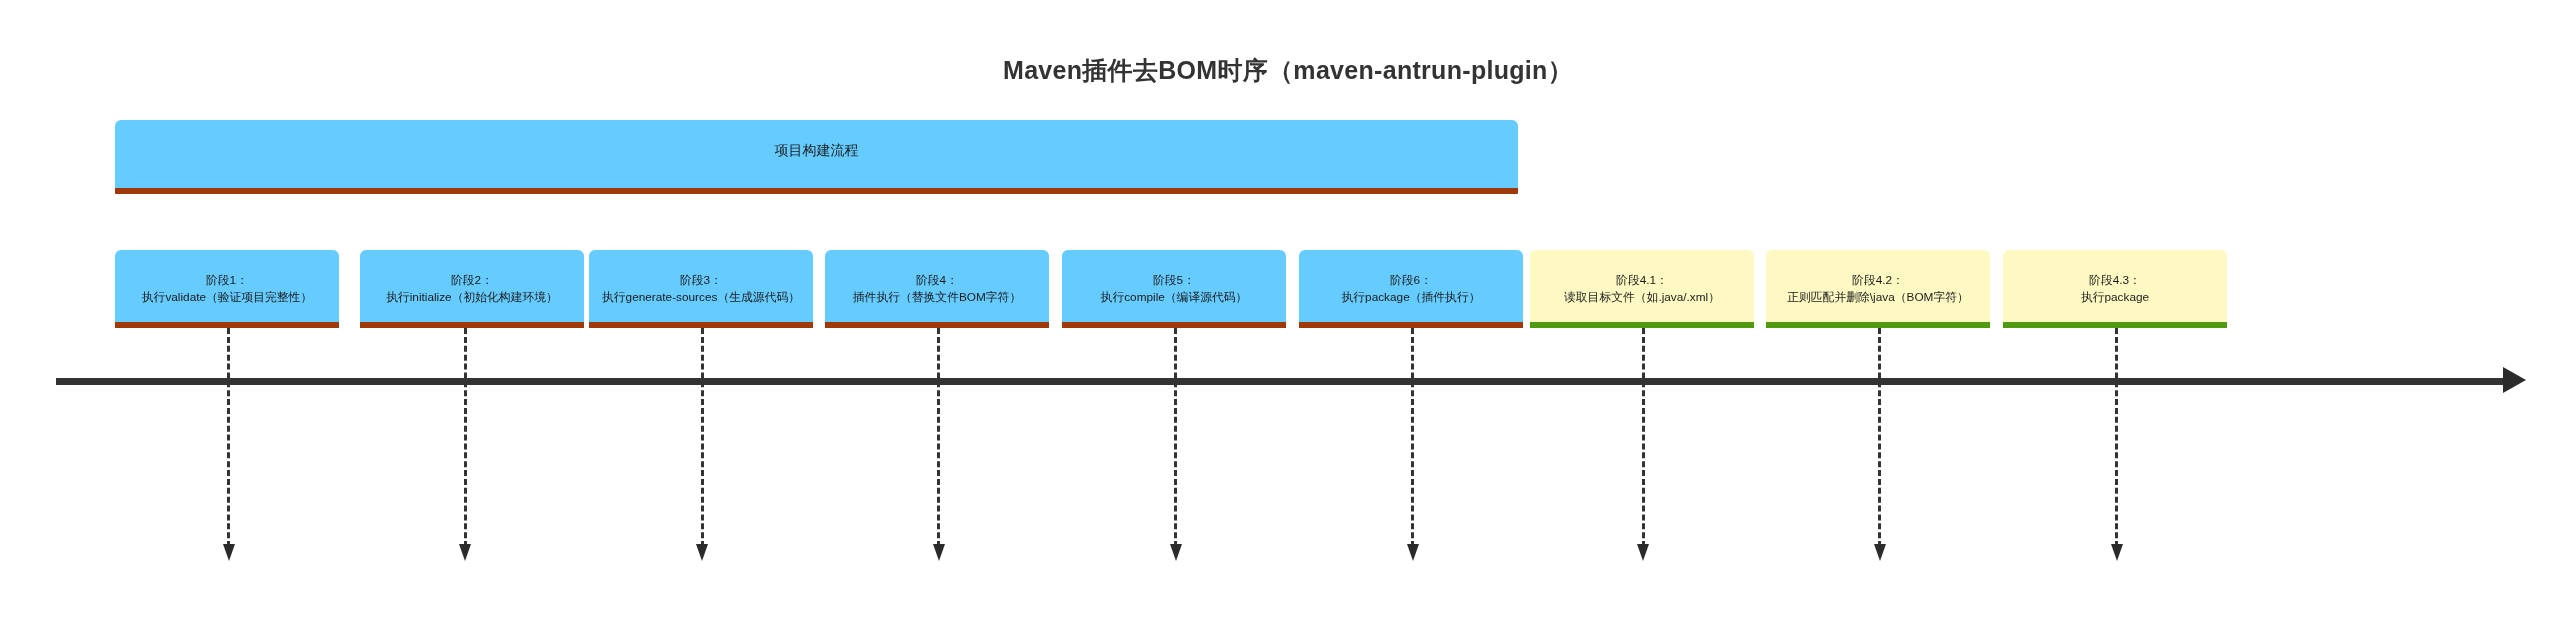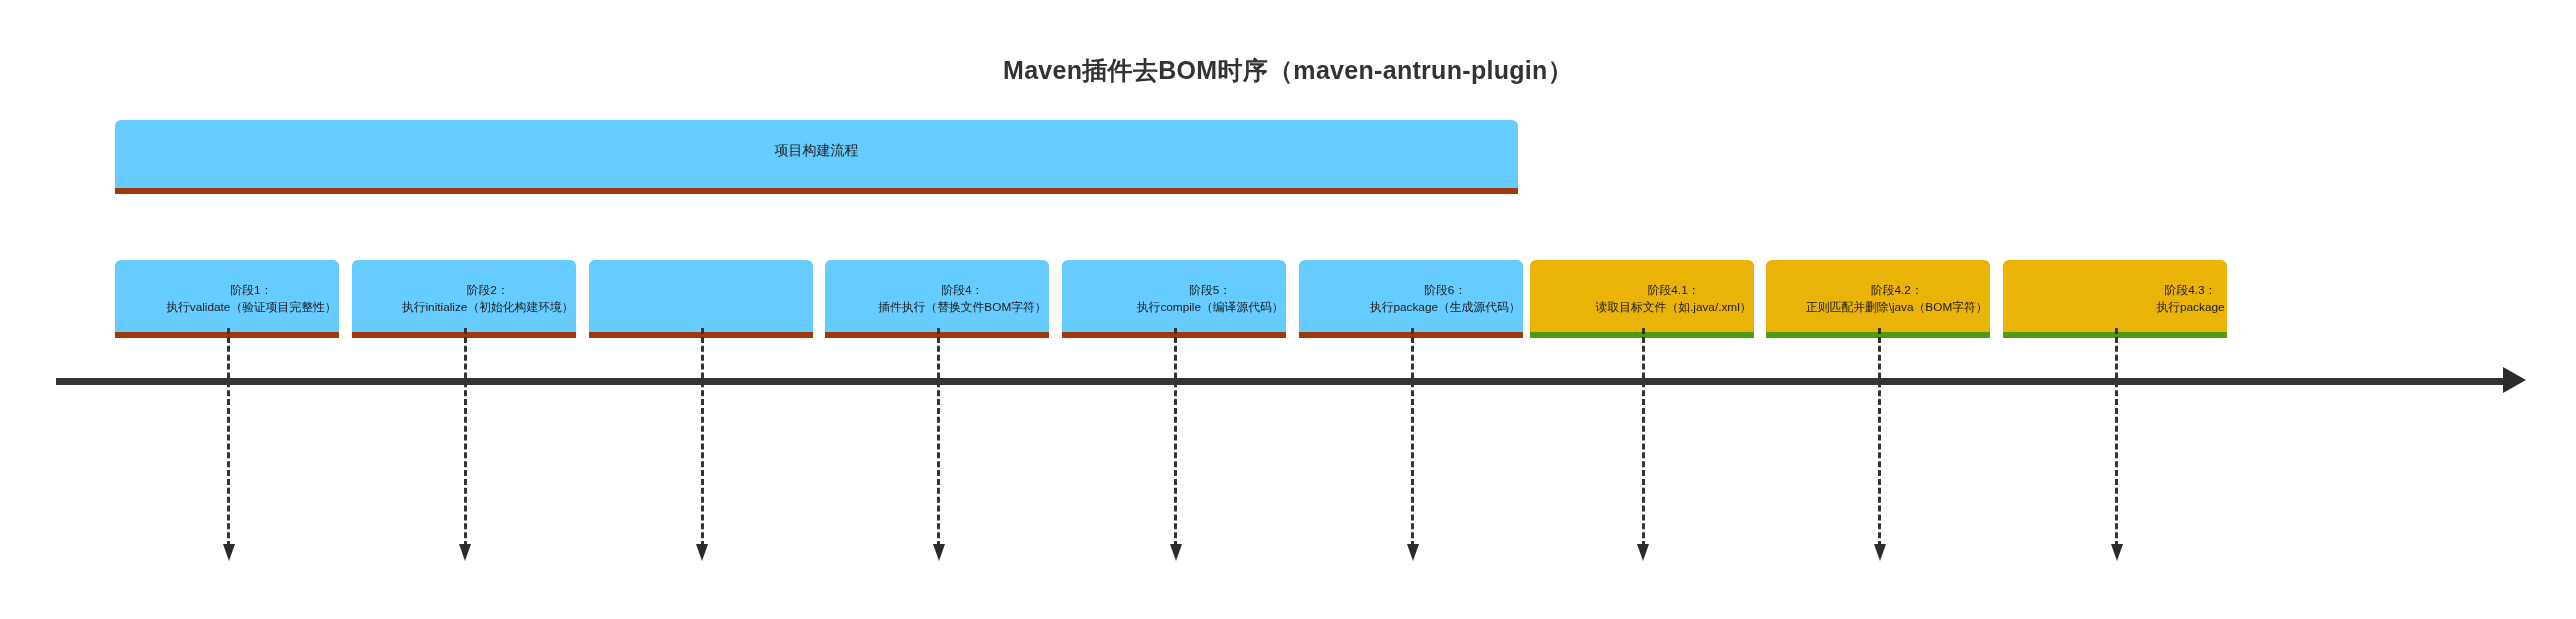--- a/index.html
+++ b/index.html
@@ -81,44 +81,43 @@
   
   .stage-box {
     position: absolute;
     top: 250px;
     width: 224px;
     height: 78px;
     border-radius: 5.9px 5.9px 0 0;
     box-sizing: border-box;
     display: flex;
     align-items: center;
-    justify-content: flex-end;
+    justify-content: center;
     text-align: center;
-    margin-top: 10px;
   }
   .stage-box .stage-text {
     font-size: 11.8px;
     line-height: 1.45;
     color: #1a1a1a;
     padding: 0 2.4px;
     white-space: pre-line;
   }
   .stage-box .stage-underline {
     position: absolute;
     left: 0;
     bottom: 0;
     width: 100%;
     height: 5.9px;
   }
   .stage-box.build {
     background: #66CCFF;
   }
   .stage-box.build .stage-underline { background: #A0390A; }
   .stage-box.plugin {
-    background: #eab308;
+    background: #fef9c3;
   }
   .stage-box.plugin .stage-underline { background: #4F9A0E; }
 
   
   .drop-line {
     position: absolute;
     top: 328px;
     width: 0;
     height: 219px;
     border-left: 3.5px dashed #333333;
@@ -166,41 +165,43 @@
     <span class="lane-underline"></span>
   </div>
 
 
   <div id="stage-layer">
       <div class="stage-box build" style="left: 115px;">
         <div class="stage-text">阶段1：
 执行validate（验证项目完整性）</div>
         <span class="stage-underline"></span>
       </div>
-      <div class="stage-box build" style="left: 352px;">
+      <div class="stage-box build" style="left: 360px;">
         <div class="stage-text">阶段2：
 执行initialize（初始化构建环境）</div>
         <span class="stage-underline"></span>
       </div>
       <div class="stage-box build" style="left: 589px;">
+        <div class="stage-text">阶段3：
+执行generate-sources（生成源代码）</div>
         <span class="stage-underline"></span>
       </div>
       <div class="stage-box build" style="left: 825px;">
         <div class="stage-text">阶段4：
 插件执行（替换文件BOM字符）</div>
         <span class="stage-underline"></span>
       </div>
       <div class="stage-box build" style="left: 1062px;">
         <div class="stage-text">阶段5：
 执行compile（编译源代码）</div>
         <span class="stage-underline"></span>
       </div>
       <div class="stage-box build" style="left: 1299px;">
         <div class="stage-text">阶段6：
-执行package（生成源代码）</div>
+执行package（插件执行）</div>
         <span class="stage-underline"></span>
       </div>
       <div class="stage-box plugin" style="left: 1530px;">
         <div class="stage-text">阶段4.1：
 读取目标文件（如.java/.xml）</div>
         <span class="stage-underline"></span>
       </div>
       <div class="stage-box plugin" style="left: 1766px;">
         <div class="stage-text">阶段4.2：
 正则匹配并删除\java（BOM字符）</div>

